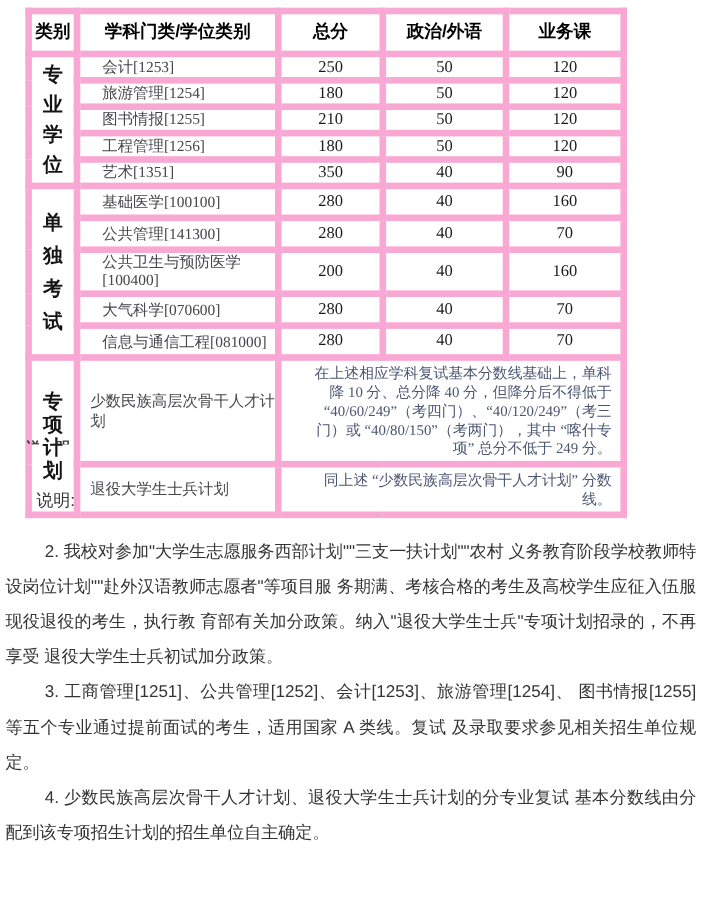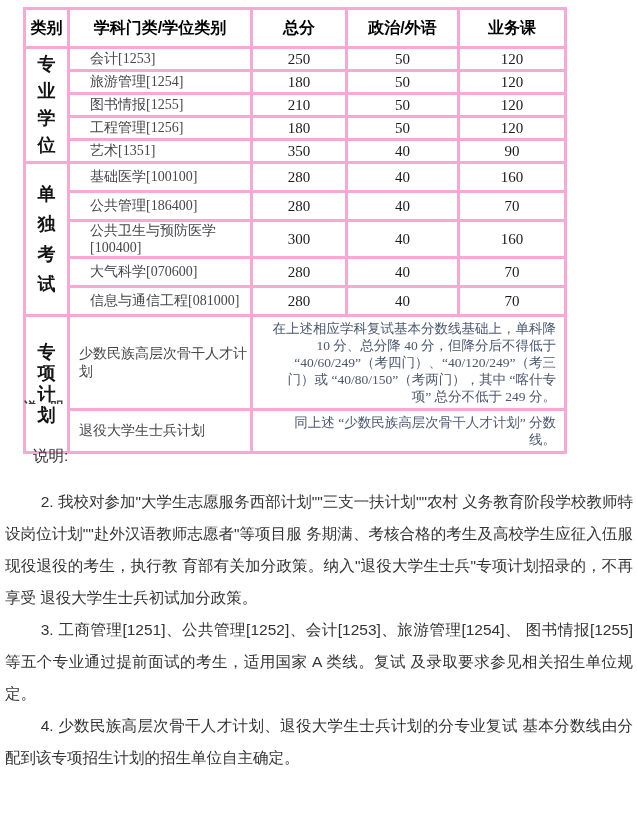--- a/index.html
+++ b/index.html
@@ -14,21 +14,21 @@
 
   
   .score-table {
     position: absolute; left: 23px; top: 7px;
     width: 541px;
     border-collapse: collapse;
     table-layout: fixed;
     border: 2px solid #1e1e1e;
   }
   .score-table th, .score-table td {
-    border: 3px solid #f9a8d4;
+    border: 6px solid #f9a8d4;
     padding: 0;
     overflow: hidden;
   }
   .score-table th {
     height: 39px;
     font-size: 16px;
     font-weight: bold;
     color: #000;
     text-align: center;
     font-family: "Liberation Sans", sans-serif;
@@ -179,28 +179,28 @@
     <tr class="s2-row sec-start">
       <td class="cat-cell" rowspan="5">
         <div class="cat lh-b">单独考试</div>
       </td>
       <td class="subject">基础医学[100100]</td>
       <td class="num">280</td>
       <td class="num">40</td>
       <td class="num">160</td>
     </tr>
     <tr class="s2-row">
-      <td class="subject">公共管理[186400]</td>
+      <td class="subject">公共管理[141300]</td>
       <td class="num">280</td>
       <td class="num">40</td>
       <td class="num">70</td>
     </tr>
     <tr class="s2-row">
       <td class="subject">公共卫生与预防医学[100400]</td>
-      <td class="num">300</td>
+      <td class="num">200</td>
       <td class="num">40</td>
       <td class="num">160</td>
     </tr>
     <tr class="s2-row">
       <td class="subject">大气科学[070600]</td>
       <td class="num">280</td>
       <td class="num">40</td>
       <td class="num">70</td>
     </tr>
     <tr class="s2-row">

